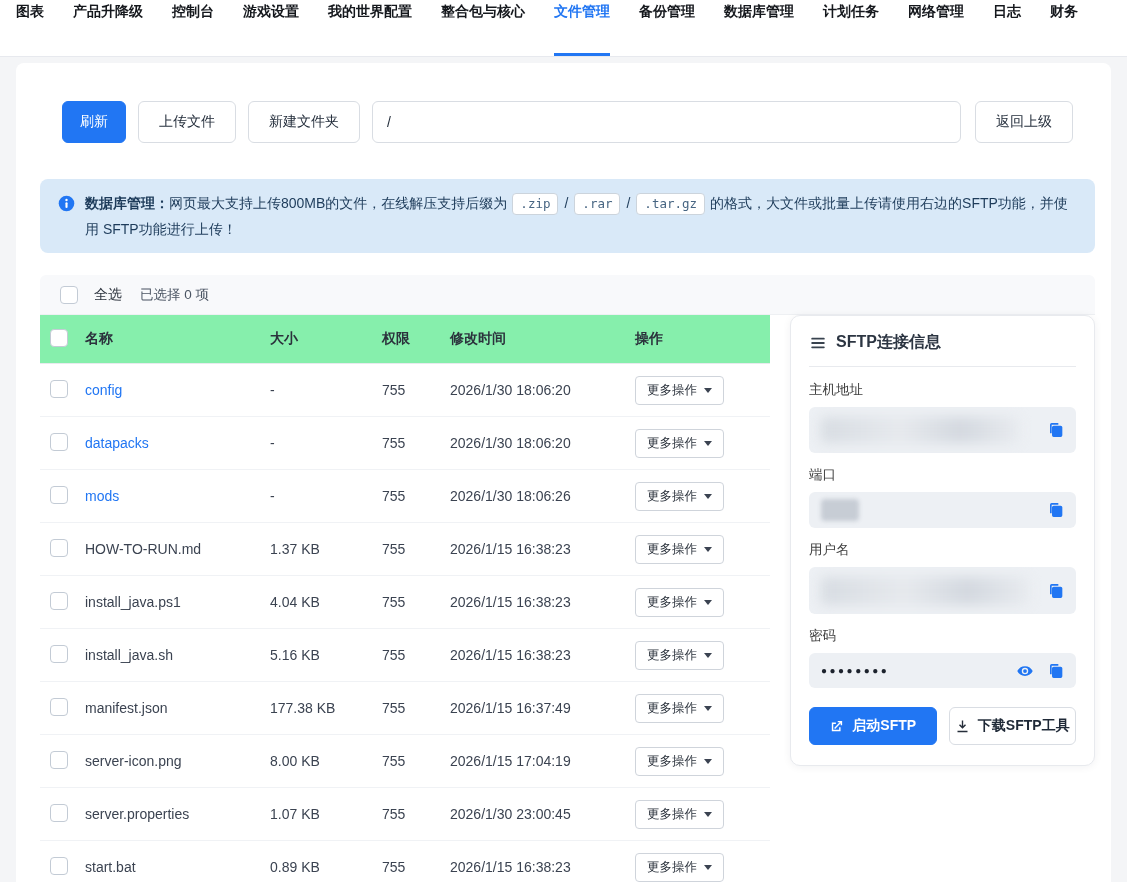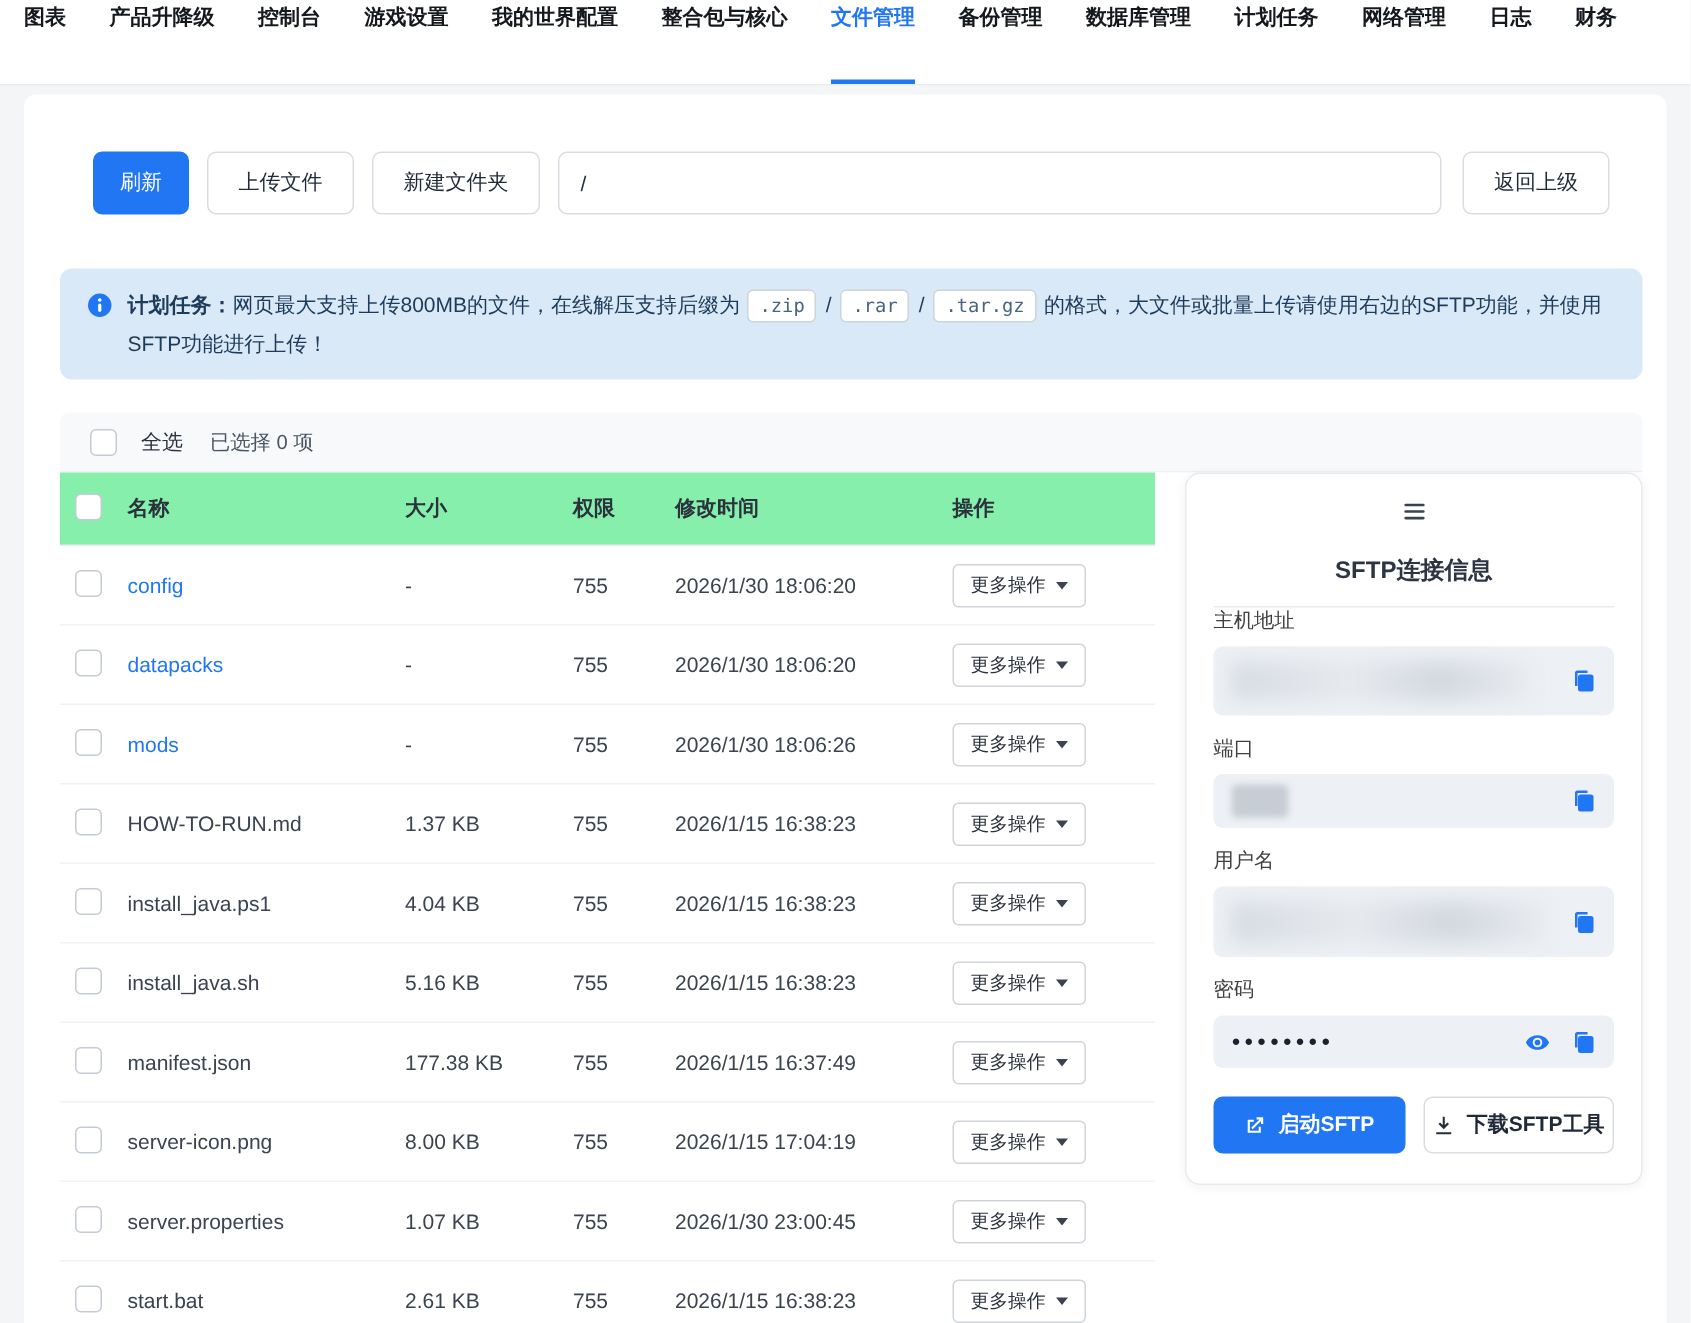--- a/index.html
+++ b/index.html
@@ -94,22 +94,22 @@
     font-size: 12.5px; color: #2b323c; font-family: inherit;
   }
   .caret { width: 0; height: 0; border-left: 4px solid transparent; border-right: 4px solid transparent; border-top: 5px solid #3b4351; }
 
   
   .sftp-card {
     flex: 1; border: 1px solid #e8eaee; border-radius: 10px; background: #fff;
     box-shadow: 0 1px 8px rgba(20,30,50,.06); padding: 16px 18px 20px 18px;
   }
   .sftp-title {
-    display: flex; align-items: center; gap: 20px; font-size: 16px; font-weight: 700;
-    color: #2c3542; padding-bottom: 13px; border-bottom: 1px solid #e8eaee;  flex-direction: column;
+    display: flex; align-items: center; gap: 9px; font-size: 16px; font-weight: 700;
+    color: #2c3542; padding-bottom: 13px; border-bottom: 1px solid #e8eaee; margin-bottom: 14px;
   }
   .sftp-field { margin-bottom: 13px; }
   .field-label { font-size: 13.5px; color: #404040; margin-bottom: 8px; }
   .field-box {
     background: #edf0f4; border-radius: 6px; display: flex; align-items: center;
     padding: 0 12px; overflow: hidden;
   }
   .box-host { height: 46px; }
   .box-port { height: 36px; }
   .box-username { height: 47px; }
@@ -203,21 +203,21 @@
 
   <div class="alert">
     <span class="info-icon">
       <svg width="17" height="17" viewBox="0 0 24 24">
           <circle cx="12" cy="12" r="11" fill="#2176f3"></circle>
           <circle cx="12" cy="7" r="1.7" fill="#fff"></circle>
           <rect x="10.5" y="10.3" width="3" height="8" rx="1.5" fill="#fff"></rect>
         </svg>
     </span>
     <div class="alert-text">
-      <b>计划任务：</b><span>网页最大支持上传800MB的文件，在线解压支持后缀为</span><code class="chip">.zip</code><span class="sep">/</span><code class="chip">.rar</code><span class="sep">/</span><code class="chip">.tar.gz</code><span>的格式，大文件或批量上传请使用右边的SFTP功能，并使用 SFTP功能进行上传！</span>
+      <b>数据库管理：</b><span>网页最大支持上传800MB的文件，在线解压支持后缀为</span><code class="chip">.zip</code><span class="sep">/</span><code class="chip">.rar</code><span class="sep">/</span><code class="chip">.tar.gz</code><span>的格式，大文件或批量上传请使用右边的SFTP功能，并使用 SFTP功能进行上传！</span>
     </div>
   </div>
 
   <div class="select-bar">
     <input type="checkbox" class="cb" style="">
     <span class="select-label">全选</span>
     <span class="select-count">已选择 0 项</span>
   </div>
 
   <div class="content-row">
@@ -354,21 +354,21 @@
           <button class="more-btn">
             <span>更多操作</span>
             <i class="caret"></i>
           </button>
         </div>
       </div>
 
       <div class="trow">
         <div class="c check"><input type="checkbox" class="cb" style=""></div>
         <div class="c name"><span class="fname">start.bat</span></div>
-        <div class="c size">2.61 KB</div>
+        <div class="c size">0.89 KB</div>
         <div class="c perm">755</div>
         <div class="c mtime">2026/1/15 16:38:23</div>
         <div class="c action">
           <button class="more-btn">
             <span>更多操作</span>
             <i class="caret"></i>
           </button>
         </div>
       </div>
     </div>

